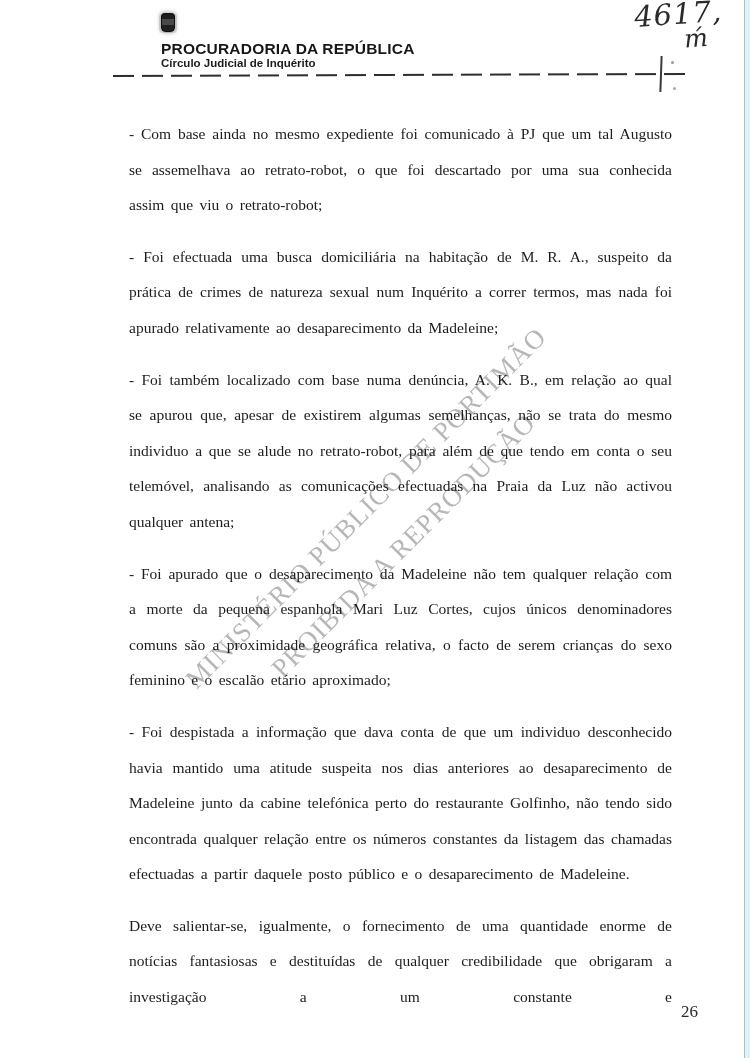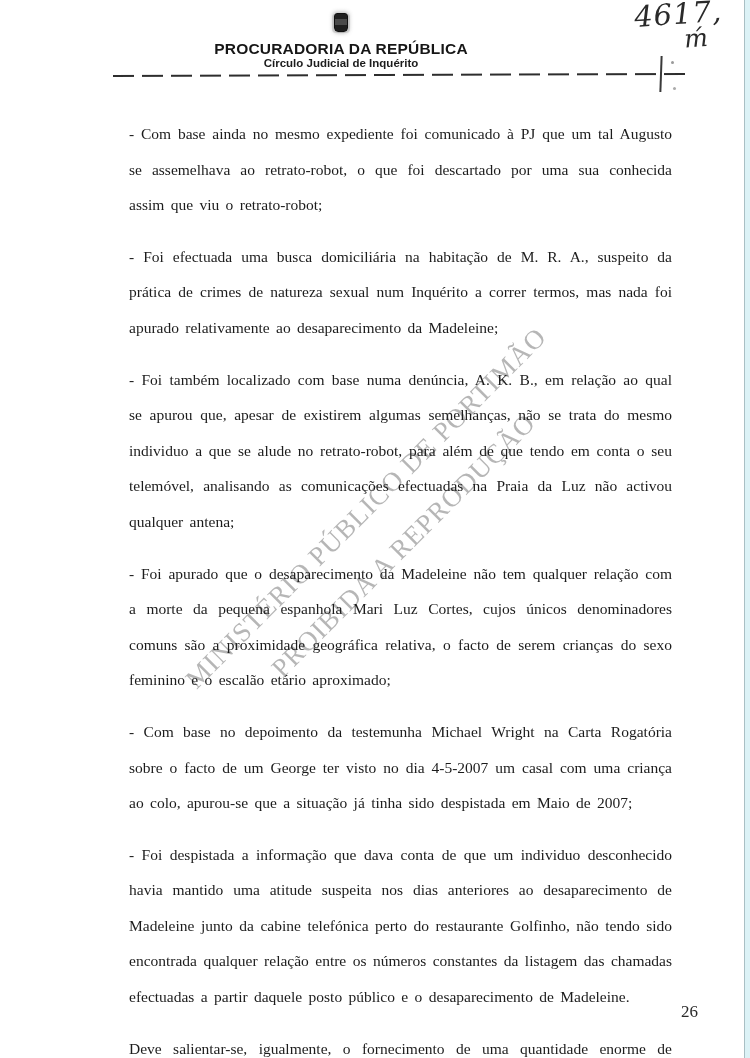--- a/index.html
+++ b/index.html
@@ -16,21 +16,20 @@
     position:absolute; top:0; right:0;
     width:5px; height:100%;
     background:#dcf2f6;
     border-left:1px solid #a9bfc4;
     z-index:6;
   }
   
   .header {
     position:absolute; left:161px; top:13px;
     width:360px;
-    text-align:center;
     color:#141414;
     z-index:3;
   }
   .emblem {
     display:inline-block;
     width:12px; height:17px;
     background:linear-gradient(180deg,#1f1f1f 0 28%, #4a4a4a 28% 62%, #1f1f1f 62% 100%);
     border:1px solid #111;
     border-radius:3px 3px 4px 4px;
     box-shadow:0 0 4px 1px rgba(90,90,90,0.45), 2px 1px 0 rgba(150,150,150,0.25), -2px 1px 0 rgba(150,150,150,0.25);
@@ -146,20 +145,19 @@
   <div class="watermark">
     <div>MINISTÉRIO PÚBLICO DE PORTIMÃO</div>
     <div>PROIBIDA A REPRODUÇÃO</div>
   </div>
 
   <div class="doc-body">
     <p>- Com base ainda no mesmo expediente foi comunicado à PJ que um tal Augusto se assemelhava ao retrato-robot, o que foi descartado por uma sua conhecida assim que viu o retrato-robot;</p>
     <p>- Foi efectuada uma busca domiciliária na habitação de M. R. A., suspeito da prática de crimes de natureza sexual num Inquérito a correr termos, mas nada foi apurado relativamente ao desaparecimento da Madeleine;</p>
     <p>- Foi também localizado com base numa denúncia, A. K. B., em relação ao qual se apurou que, apesar de existirem algumas semelhanças, não se trata do mesmo individuo a que se alude no retrato-robot, para além de que tendo em conta o seu telemóvel, analisando as comunicações efectuadas na Praia da Luz não activou qualquer antena;</p>
     <p>- Foi apurado que o desaparecimento da Madeleine não tem qualquer relação com a morte da pequena espanhola Mari Luz Cortes, cujos únicos denominadores comuns são a proximidade geográfica relativa, o facto de serem crianças do sexo feminino e o escalão etário aproximado;</p>
-    <p>- Com base no depoimento da testemunha Michael Wright na Carta Rogatória sobre o facto de um George ter visto no dia 4-5-2007 um casal com uma criança ao colo, apurou-se que a situação já tinha sido despistada em Maio de 2007;</p>
     <p>- Foi despistada a informação que dava conta de que um individuo desconhecido havia mantido uma atitude suspeita nos dias anteriores ao desaparecimento de Madeleine junto da cabine telefónica perto do restaurante Golfinho, não tendo sido encontrada qualquer relação entre os números constantes da listagem das chamadas efectuadas a partir daquele posto público e o desaparecimento de Madeleine.</p>
     <p class="justify-last">Deve salientar-se, igualmente, o fornecimento de uma quantidade enorme de notícias fantasiosas e destituídas de qualquer credibilidade que obrigaram a investigação a um constante e</p>
   </div>
 
   <div class="page-number">26</div>
 
 </div>
 
 </body></html>

